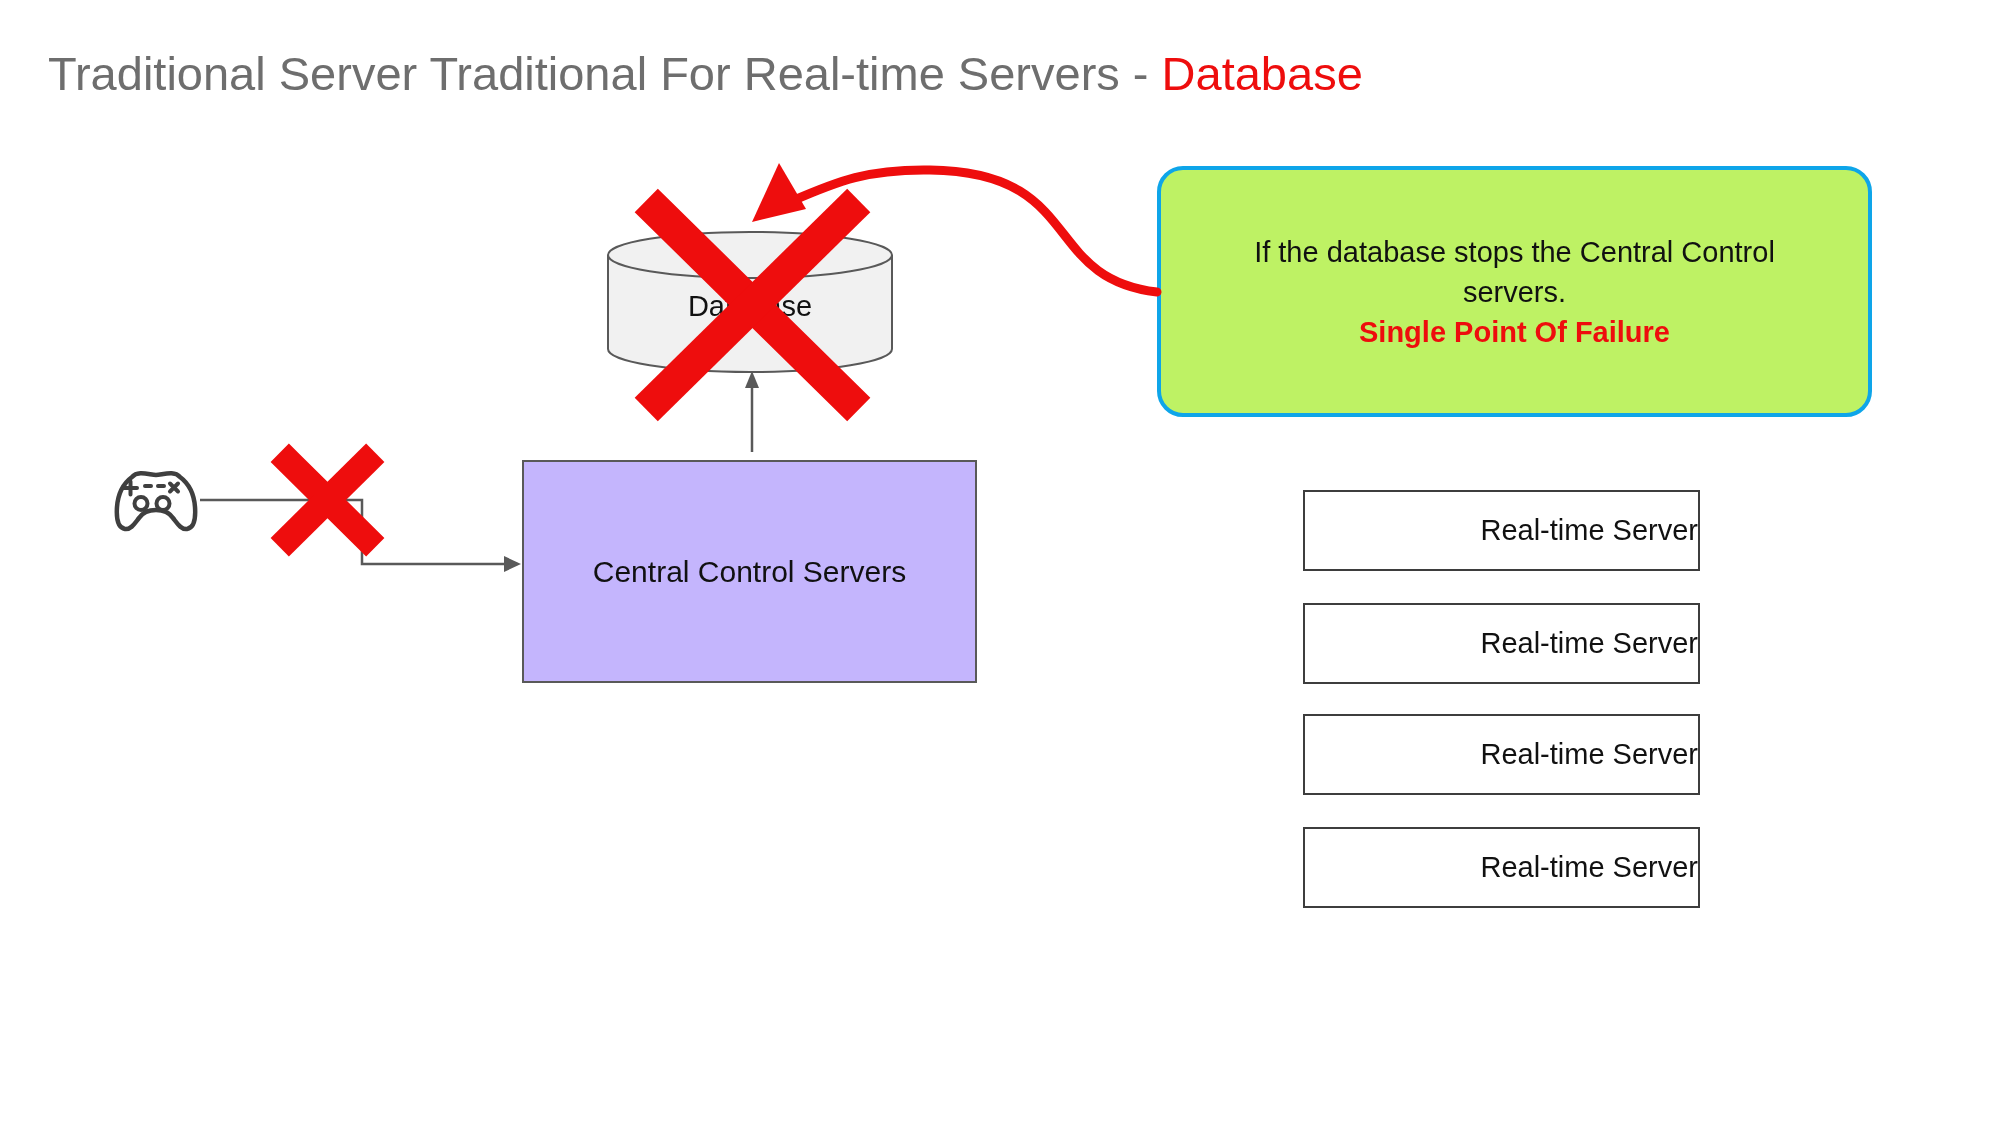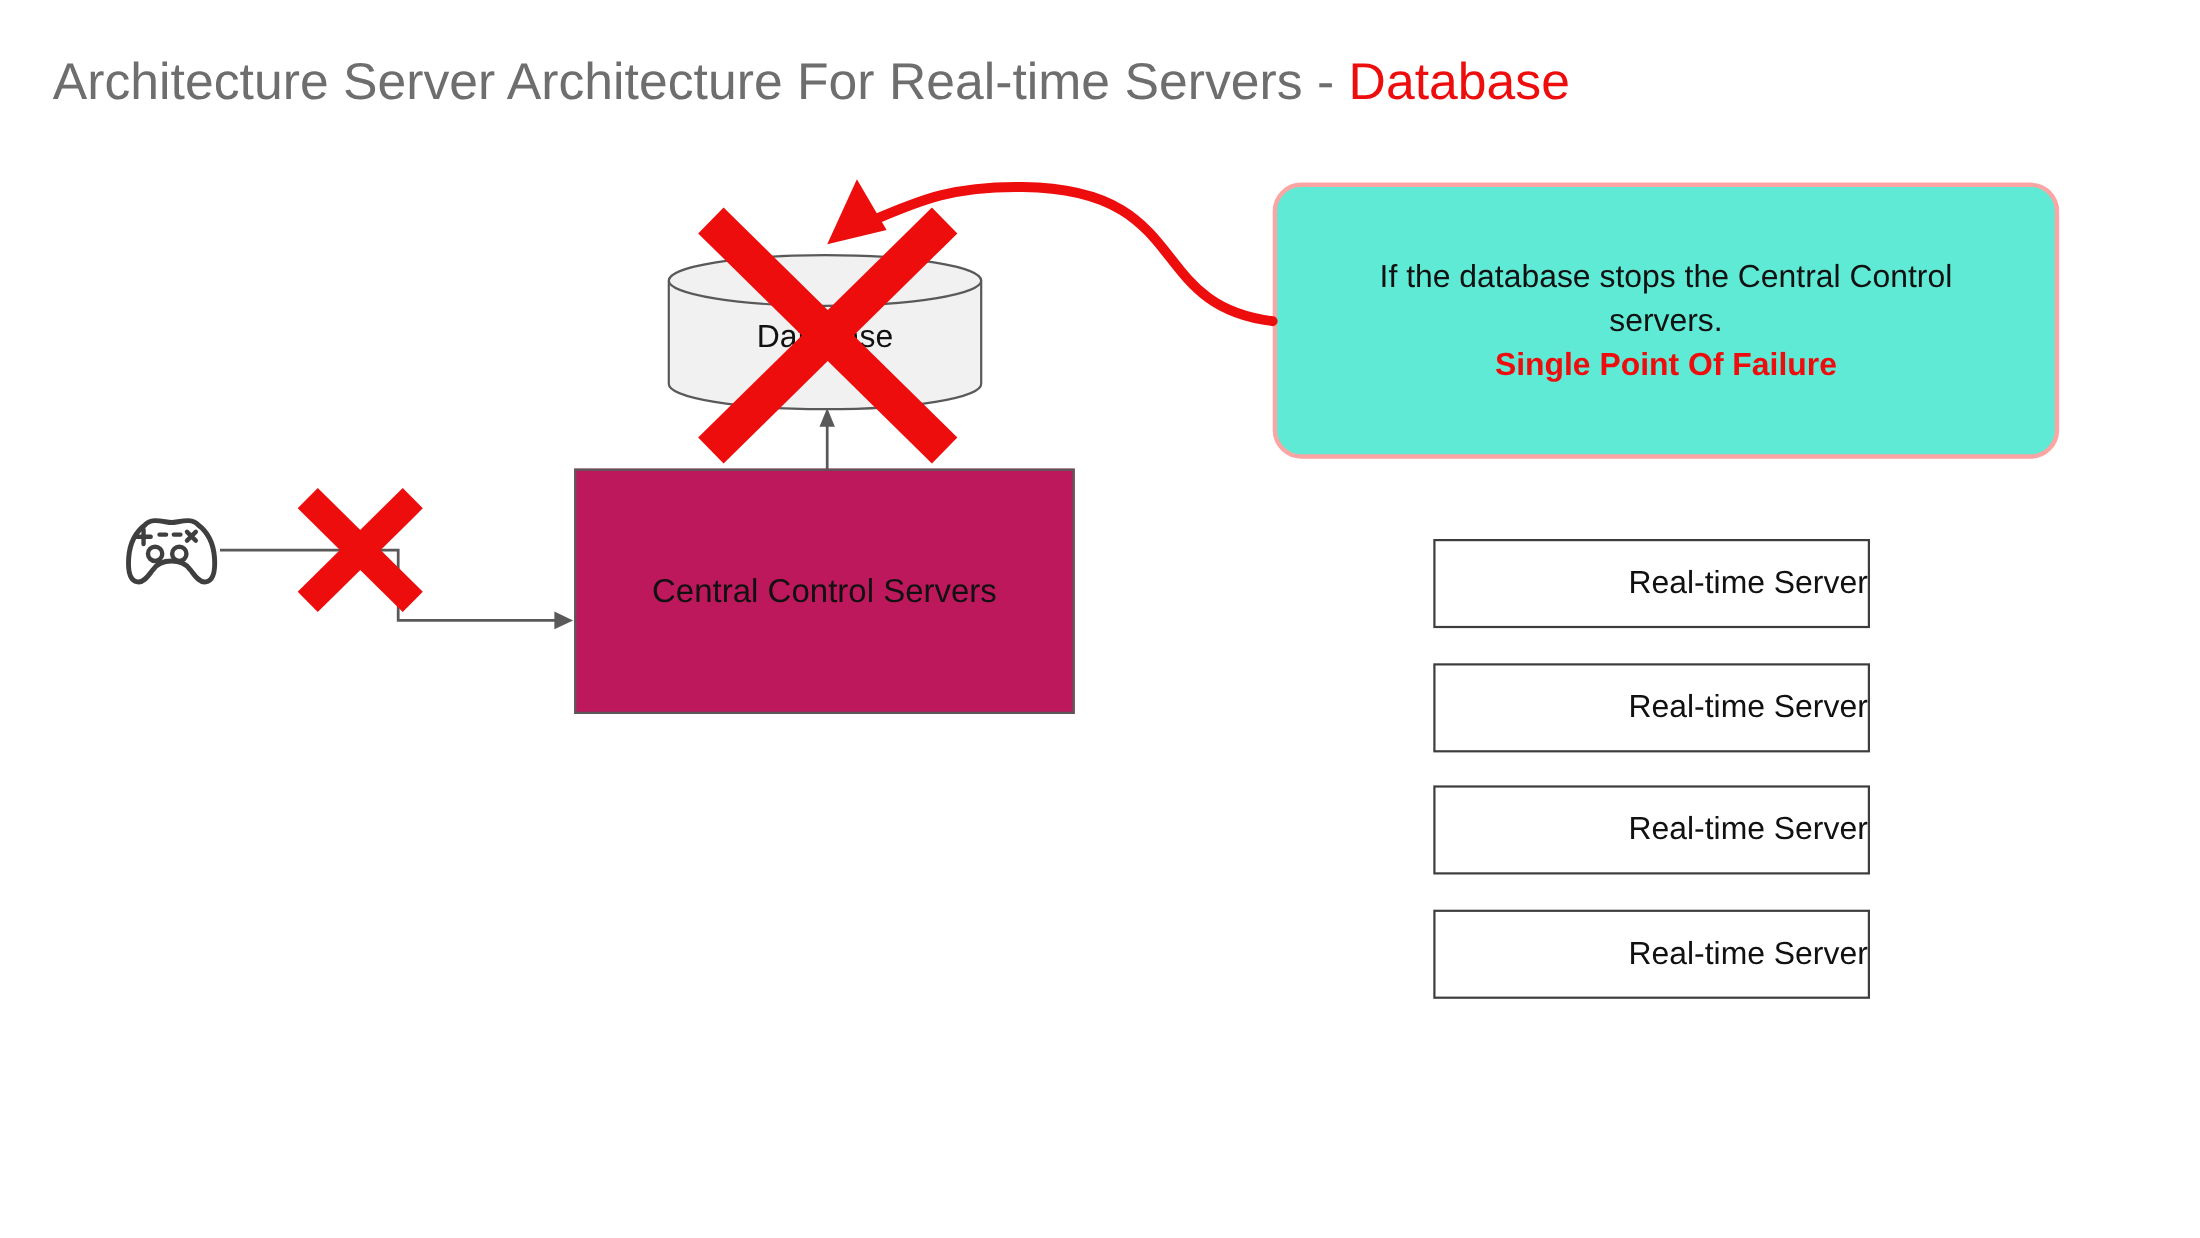--- a/index.html
+++ b/index.html
@@ -23,54 +23,54 @@
   .page-title .hl { color: #ee0d0d; }
 
   
   .db-label {
     position: absolute; left: 608px; top: 290px; width: 284px; z-index: 2;
     text-align: center; font-size: 29px; color: #111111;
   }
 
   
   .central-box {
-    position: absolute; left: 522px; top: 426px; width: 451px; height: 219px; z-index: 2;
-    background: #be185d; border: 2px solid #595959;
+    position: absolute; left: 522px; top: 460px; width: 451px; height: 219px; z-index: 2;
+    background: #c4b5fd; border: 2px solid #595959;
     display: flex; align-items: center; justify-content: center;
     font-size: 30px; color: #111111;
   }
 
   
   .rt-box {
     position: absolute; left: 1303px; width: 393px; height: 77px; z-index: 2;
     background: #ffffff; border: 2px solid #3d3d3d;
     display: flex; align-items: center; justify-content: flex-end;
     font-size: 29px; color: #111111;
   }
   .rt-1 { top: 490px; }
   .rt-2 { top: 603px; }
   .rt-3 { top: 714px; }
   .rt-4 { top: 827px; }
 
   
   .callout {
     position: absolute; left: 1157px; top: 166px; width: 707px; height: 243px; z-index: 2;
-    background: #5eead4; border: 4px solid #fca5a5; border-radius: 26px;
+    background: #bef264; border: 4px solid #0ea5e9; border-radius: 26px;
     display: flex; flex-direction: column; align-items: center; justify-content: center;
     text-align: center; font-size: 29px; line-height: 40px; color: #111111;
   }
   .callout .line { display: block; }
   .callout .warn { color: #ee0d0d; font-weight: bold; }
   .callout b { font-weight: bold; }
 </style>
 </head>
 <body>
 
 <div class="page-title">
-  <span>Architecture Server Architecture For Real-time Servers - </span><span class="hl">Database</span>
+  <span>Traditional Server Traditional For Real-time Servers - </span><span class="hl">Database</span>
 </div>
 
 <svg class="layer z1" viewBox="0 0 2000 1125" xmlns="http://www.w3.org/2000/svg">
 
   <polyline points="200,500 362,500 362,564 512,564" fill="none" stroke="#595959" stroke-width="2.5"></polyline>
   <polygon points="521,564 504,556 504,572" fill="#595959"></polygon>
 
   <line x1="752" y1="452" x2="752" y2="385" stroke="#595959" stroke-width="2.5"></line>
   <polygon points="752,371 745,388 759,388" fill="#595959"></polygon>
 

